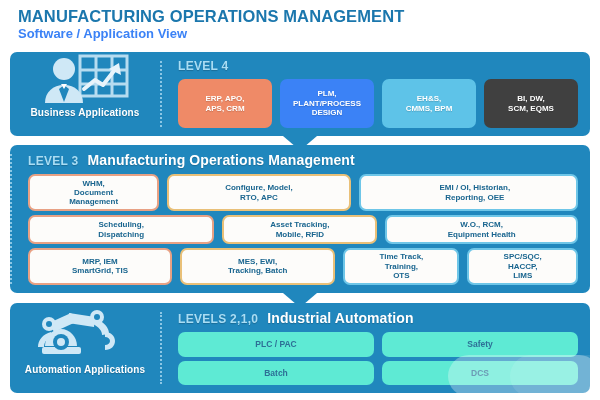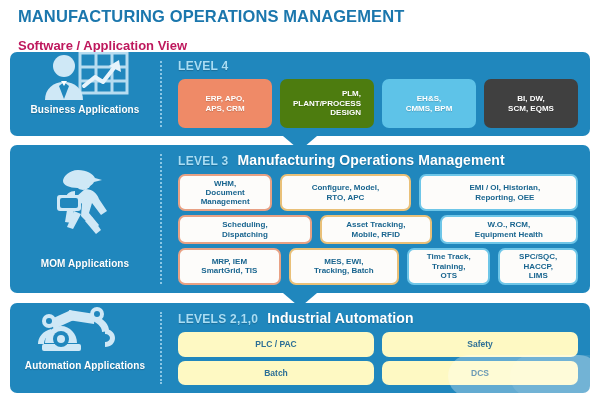--- a/index.html
+++ b/index.html
@@ -12,22 +12,22 @@
   }
   #root{width:600px;height:280px;position:relative;}
 
   
   .title-block{padding:7px 0 0 18px;}
   .title-main{
     font-size:16.5px;font-weight:bold;color:#1b77ad;
     letter-spacing:0.1px;line-height:1.12;
   }
   .title-sub{
-    font-size:13px;font-weight:bold;color:#be185d;
-    line-height:1.2;margin-top:13px;
+    font-size:13px;font-weight:bold;color:#3b82f6;
+    line-height:1.2;margin-top:1px;
   }
 
   
   .panel{
     position:absolute;left:10px;width:580px;
     background:#2087bd;border-radius:7px;
     box-sizing:border-box;
     display:flex;
     overflow:hidden;
   }
@@ -43,21 +43,21 @@
     border-bottom-left-radius:6px;border-bottom-right-radius:6px;
   }
   #notch-1{top:136px;}
   #notch-2{top:293px;}
 
   
   .iconcol{
     width:150px;flex:0 0 150px;
     display:flex;flex-direction:column;
     align-items:center;justify-content:center;
-    position:relative;padding-bottom:18px;
+    position:relative;padding-bottom:12px;
   }
   .iconart{flex:1 1 auto;display:flex;align-items:center;justify-content:center;width:100%;}
   .iconlabel{
     color:#ffffff;font-size:10px;font-weight:bold;
     text-align:center;padding-bottom:6px;letter-spacing:0.1px;
     text-shadow:0 1px 1px rgba(0,0,0,.22);
   }
   .divider{
     width:0;flex:0 0 0;border-left:2px dotted #9fd3ec;
     margin:9px 0 9px 0;opacity:.85;
@@ -102,21 +102,21 @@
   .chip.solid{color:#ffffff;text-shadow:0 1px 1px rgba(0,0,0,.16);border:none;}
 
   
   .chip.outline{
     background:#fdfcfa;color:#19658f;
     border:2px solid #cfcfcf;
   }
 
   
   .chip.plain{
-    background:#fef9c3;color:#2d6f96;border:none;
+    background:#5eead4;color:#2d6f96;border:none;
     font-size:8.5px;
   }
 
   
   #watermark{
     position:absolute;right:0px;top:355px;
     width:152px;height:42px;border-radius:21px;
     background:rgba(255,255,255,.30);
     pointer-events:none;
   }
@@ -160,48 +160,31 @@
       <div class="iconlabel">Business Applications</div>
     </div>
     <div class="divider"></div>
     <div class="content">
       <div class="lvlhead">
         <span class="lvlnum">LEVEL 4</span>
       </div>
       <div class="rows" id="rows-l4">
           <div class="row">
             <div class="chip solid" style="background: rgb(239, 138, 103);">ERP, APO,<br>APS, CRM</div>
-            <div class="chip solid" style="background: #4d7c0f; text-align: right;">PLM,<br>PLANT/PROCESS<br>DESIGN</div>
+            <div class="chip solid" style="background: #3b82f6;">PLM,<br>PLANT/PROCESS<br>DESIGN</div>
             <div class="chip solid" style="background: rgb(94, 195, 232);">EH&amp;S,<br>CMMS, BPM</div>
             <div class="chip solid" style="background: #404040;">BI, DW,<br>SCM, EQMS</div>
           </div>
         </div>
     </div>
   </div>
 
   <div class="notch" id="notch-1"></div>
 
   <div class="panel" id="panel-l3">
-    <div class="iconcol">
-      <div class="iconart">
-        <svg width="80" height="80" viewBox="0 0 80 80" aria-hidden="true">
-          <g fill="#cfe8f6">
-            <path d="M33 8c9 0 15 4 17 8l7 2-8 2c-2 4-8 6-16 6-9 0-15-3-15-7s6-11 15-11z"></path>
-            <circle cx="38" cy="19" r="9"></circle>
-            <path d="M40 27c7 0 12 4 14 10l8 12-6 4-9-12-3 10 10 12-4 5-14-14 1-13-8 6-2 14-7-1 3-18z"></path>
-            <path d="M36 52l-8 15-6-2 7-16z"></path>
-            <path d="M47 55l9 13-5 4-11-13z"></path>
-            <rect x="12" y="33" width="24" height="16" rx="3"></rect>
-          </g>
-          <rect x="15" y="36" width="18" height="10" rx="2" fill="#2087bd"></rect>
-          <path d="M30 29c-5 0-9 3-9 7h5c0-2 2-3 4-3z" fill="#cfe8f6"></path>
-        </svg>
-      </div>
-      <div class="iconlabel">MOM Applications</div>
-    </div>
     <div class="divider"></div>
     <div class="content">
       <div class="lvlhead">
         <span class="lvlnum">LEVEL 3</span>
         <span class="lvlname">Manufacturing Operations Management</span>
       </div>
       <div class="rows" id="rows-l3">
           <div class="row">
             <div class="chip outline" style="flex-grow: 1.05; border-color: rgb(232, 161, 132);">WHM,<br>Document<br>Management</div>
             <div class="chip outline" style="flex-grow: 1.5; border-color: rgb(233, 192, 120);">Configure, Model,<br>RTO, APC</div>

